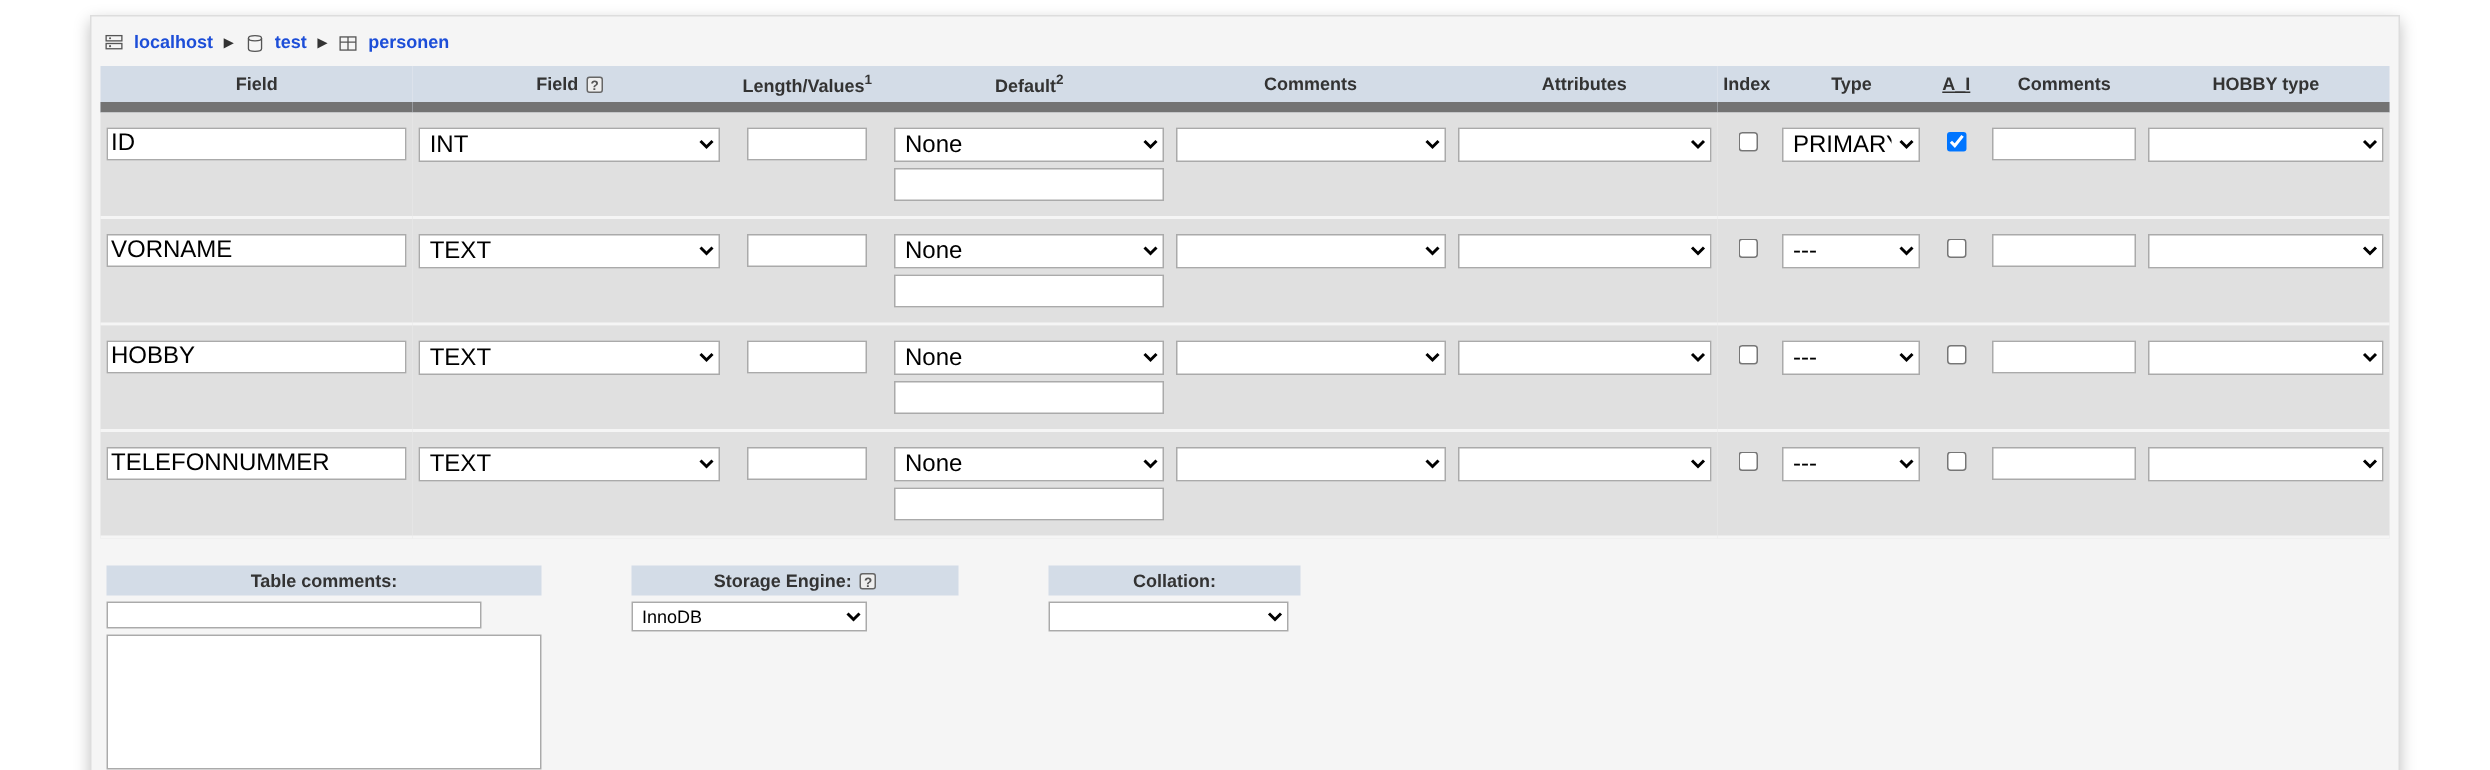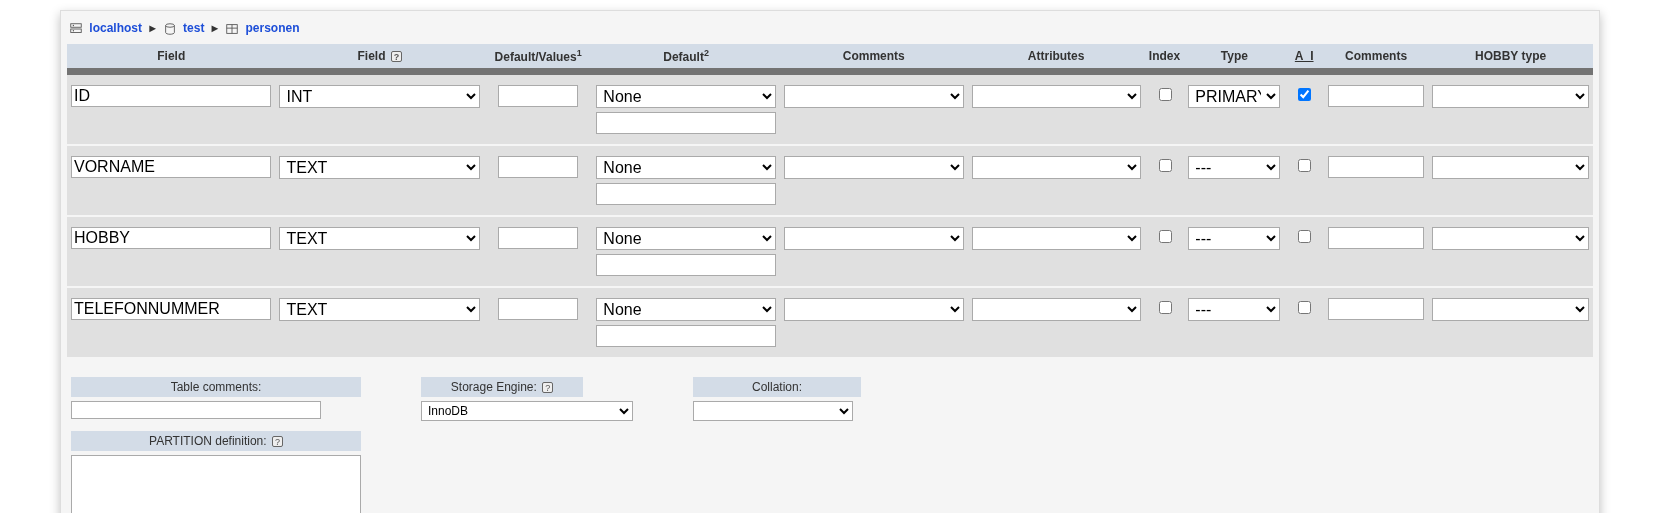--- a/index.html
+++ b/index.html
@@ -90,27 +90,27 @@
     background: #eee;
   }
   .ai-head { text-decoration: underline; }
 
   
   .lower { margin-top: 18px; display: flex; gap: 60px; align-items: flex-start; padding-left: 4px; }
   .lsection { }
   .lhead {
     background: #d3dce7;
     color: #333;
-    font-weight: normal;
+    font-weight: bold;
     font-size: 12px;
     text-align: center;
     padding: 3px 6px;
     width: 290px;
   }
-  .lhead.sm { width: 162px; }
+  .lhead.sm { width: 218px; }
   .lsection input[type="text"],
   .lsection select,
   .lsection textarea {
     font-size: 12px;
     border: 1px solid #aaa;
     background: #fff;
     padding: 1px 2px;
   }
   .lsection .row2 { margin-top: 4px; }
   .partition-ta {
@@ -166,21 +166,21 @@
       <col style="width:38px">
       <col style="width:96px">
       <col style="width:38px">
       <col style="width:100px">
       <col style="width:158px">
     </colgroup>
     <thead>
       <tr>
         <th>Field</th>
         <th><span>Field</span> <span class="help-icon">?</span></th>
-        <th><span>Default/Values</span><sup>1</sup></th>
+        <th><span>Length/Values</span><sup>1</sup></th>
         <th><span>Default</span><sup>2</sup></th>
         <th>Comments</th>
         <th>Attributes</th>
         <th>Index</th>
         <th>Type</th>
         <th><span class="ai-head">A_I</span></th>
         <th>Comments</th>
         <th>HOBBY type</th>
       </tr>
     </thead>
@@ -239,36 +239,32 @@
         </tr>
       </tbody>
   </table>
 
   <div class="lower">
     <div class="lsection">
       <div class="lhead">Table comments:</div>
       <div class="row2">
         <input type="text" style="width: 250px;" value="">
       </div>
-      <div class="lhead" style="margin-top:12px">
-        <span>PARTITION definition:</span>
-        <span class="help-icon">?</span>
-      </div>
       <div class="row2">
         <textarea class="partition-ta" style=""></textarea>
       </div>
     </div>
 
     <div class="lsection">
       <div class="lhead sm">
         <span>Storage Engine:</span>
         <span class="help-icon">?</span>
       </div>
       <div class="row2">
-        <select style="width:212px">
+        <select style="width:157px">
           <option>InnoDB</option>
         </select>
       </div>
     </div>
 
     <div class="lsection">
       <div class="lhead sm" style="width:168px">Collation:</div>
       <div class="row2">
         <select style="width:160px">
           <option></option>

